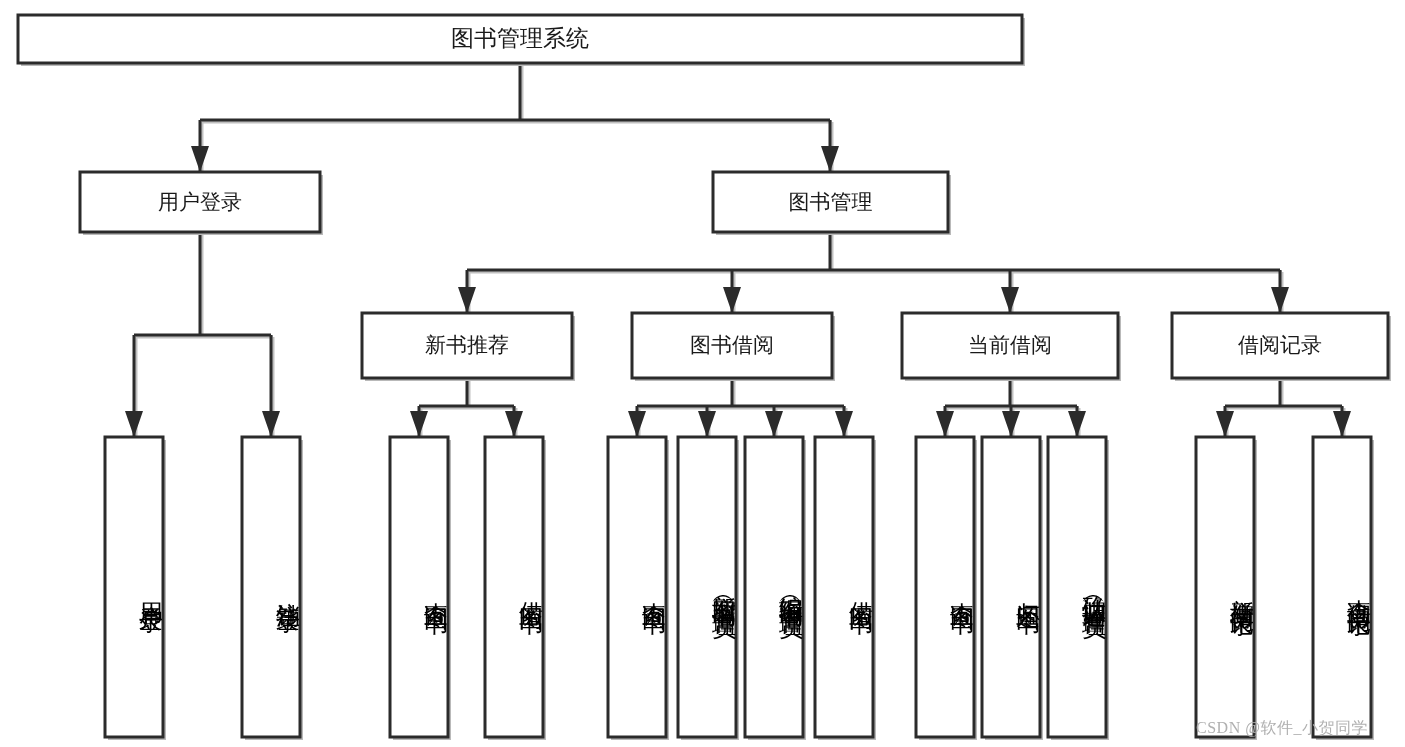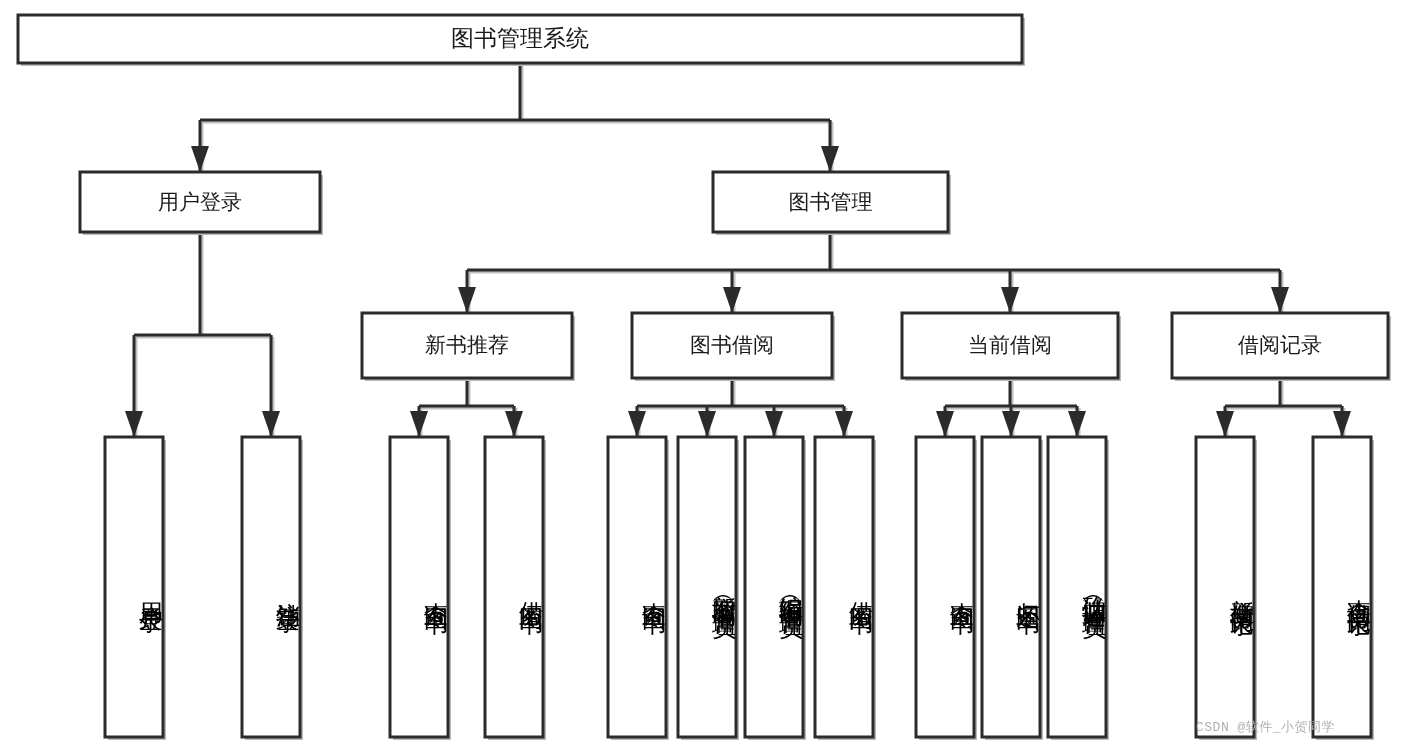--- a/index.html
+++ b/index.html
@@ -69,22 +69,22 @@
     letter-spacing: 3px;
     line-height: 1;
     display: flex;
     align-items: flex-start;
     justify-content: center;
     white-space: nowrap;
     pointer-events: none;
   }
   .watermark {
     position: absolute;
-    font-family: Liberation Mono, monospace;
-    font-size: 13px;
+    font-family: Liberation Serif, serif;
+    font-size: 16px;
     color: #b0b0b0;
     white-space: nowrap;
     letter-spacing: 0.5px;
   }
 </style>
 </head>
 <body>
 
 <div id="diagram-root">
 

